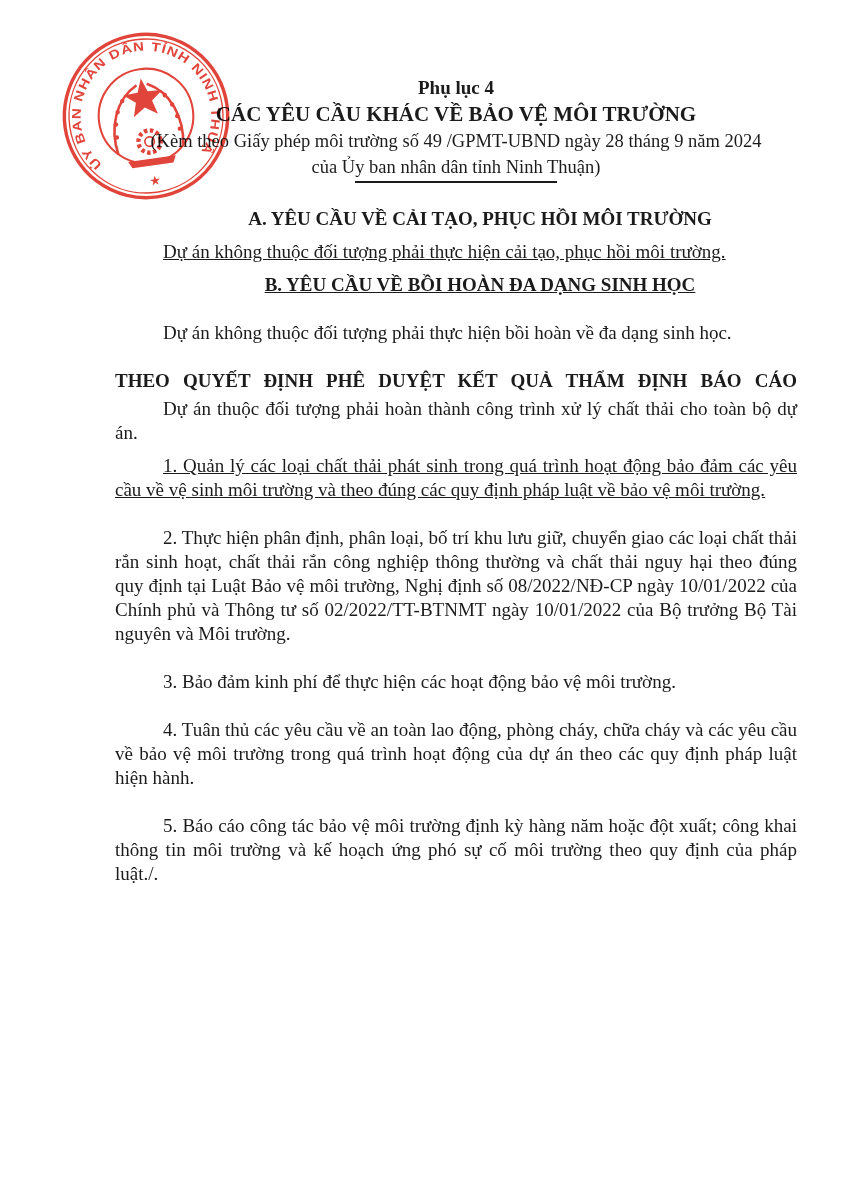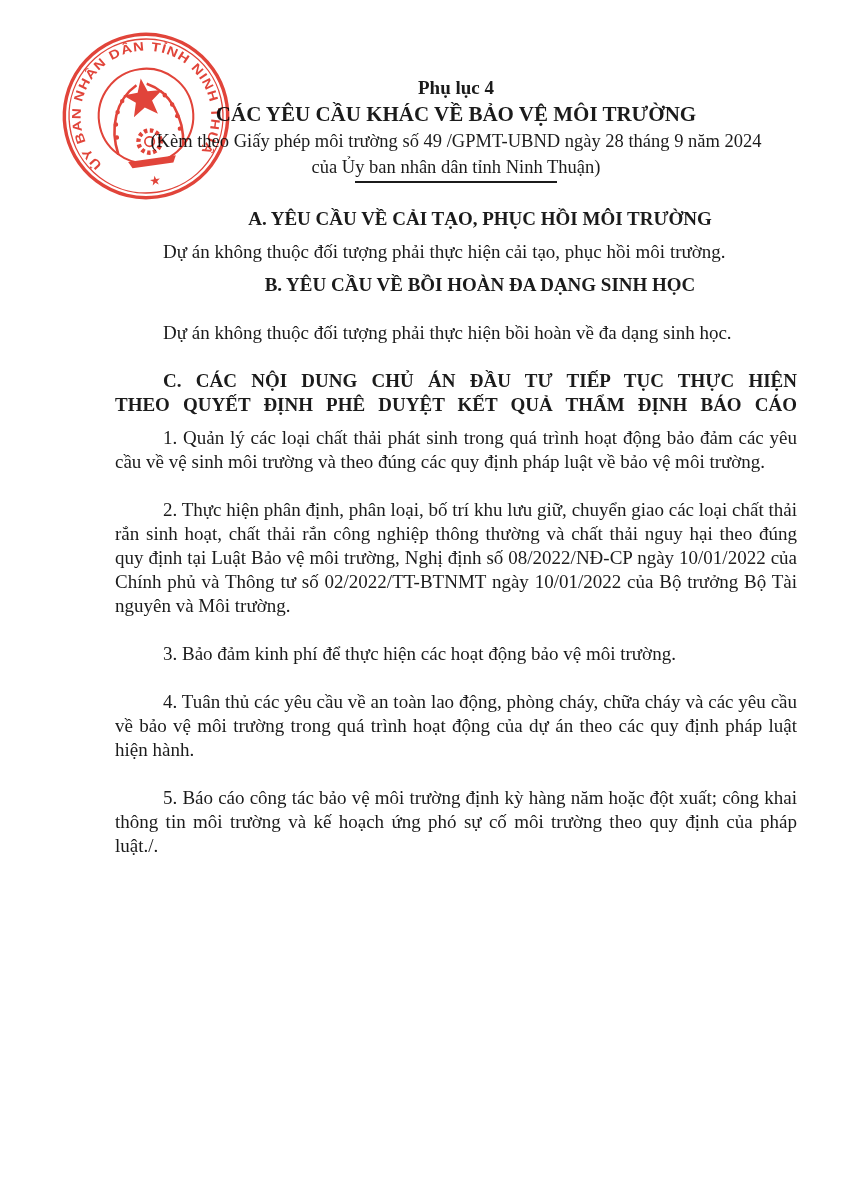--- a/index.html
+++ b/index.html
@@ -50,21 +50,21 @@
     text-align: justify;
     text-align-last: justify;
   }
   .para {
     font-size: 19px;
     line-height: 24px;
     text-align: justify;
     text-indent: 48px;
   }
   .mt24 { margin-top: 24px; }
-  .mt9  { margin-top: 9px; }
+  .mt9  { margin-top: 9px; text-decoration: underline; }
   .mt8  { margin-top: 24px; }
   .mt4  { margin-top: 4px; }
 
   
   .seal {
     position: absolute;
     left: 60px;
     top: 30px;
     width: 172px;
     height: 172px;
@@ -128,23 +128,23 @@
       <div class="header-rule"></div>
     </div>
 
     <div class="sec-heading mt24">A. YÊU CẦU VỀ CẢI TẠO, PHỤC HỒI MÔI TRƯỜNG</div>
     <div class="para mt9">Dự án không thuộc đối tượng phải thực hiện cải tạo, phục hồi môi trường.</div>
 
     <div class="sec-heading mt9">B. YÊU CẦU VỀ BỒI HOÀN ĐA DẠNG SINH HỌC</div>
     <div class="para mt8">Dự án không thuộc đối tượng phải thực hiện bồi hoàn về đa dạng sinh học.</div>
 
     <div class="mt8">
-      <div class="sec-heading justify-full">C. CÁC NỘI DUNG CHỦ ÁN ĐẦU TƯ TIẾP TỤC THỰC HIỆN</div>
       <div class="sec-heading noindent justify-full">THEO QUYẾT ĐỊNH PHÊ DUYỆT KẾT QUẢ THẨM ĐỊNH BÁO CÁO</div>
     </div>
+    <div class="para mt4">Dự án thuộc đối tượng phải hoàn thành công trình xử lý chất thải cho toàn bộ dự án.</div>
 
     <div class="para mt9">1. Quản lý các loại chất thải phát sinh trong quá trình hoạt động bảo đảm các yêu cầu về vệ sinh môi trường và theo đúng các quy định pháp luật về bảo vệ môi trường.</div>
     <div class="para mt8">2. Thực hiện phân định, phân loại, bố trí khu lưu giữ, chuyển giao các loại chất thải rắn sinh hoạt, chất thải rắn công nghiệp thông thường và chất thải nguy hại theo đúng quy định tại Luật Bảo vệ môi trường, Nghị định số 08/2022/NĐ-CP ngày 10/01/2022 của Chính phủ và Thông tư số 02/2022/TT-BTNMT ngày 10/01/2022 của Bộ trưởng Bộ Tài nguyên và Môi trường.</div>
     <div class="para mt8">3. Bảo đảm kinh phí để thực hiện các hoạt động bảo vệ môi trường.</div>
     <div class="para mt8">4. Tuân thủ các yêu cầu về an toàn lao động, phòng cháy, chữa cháy và các yêu cầu về bảo vệ môi trường trong quá trình hoạt động của dự án theo các quy định pháp luật hiện hành.</div>
     <div class="para mt8">5. Báo cáo công tác bảo vệ môi trường định kỳ hàng năm hoặc đột xuất; công khai thông tin môi trường và kế hoạch ứng phó sự cố môi trường theo quy định của pháp luật./.</div>
 
   </div>
 </div>
 

